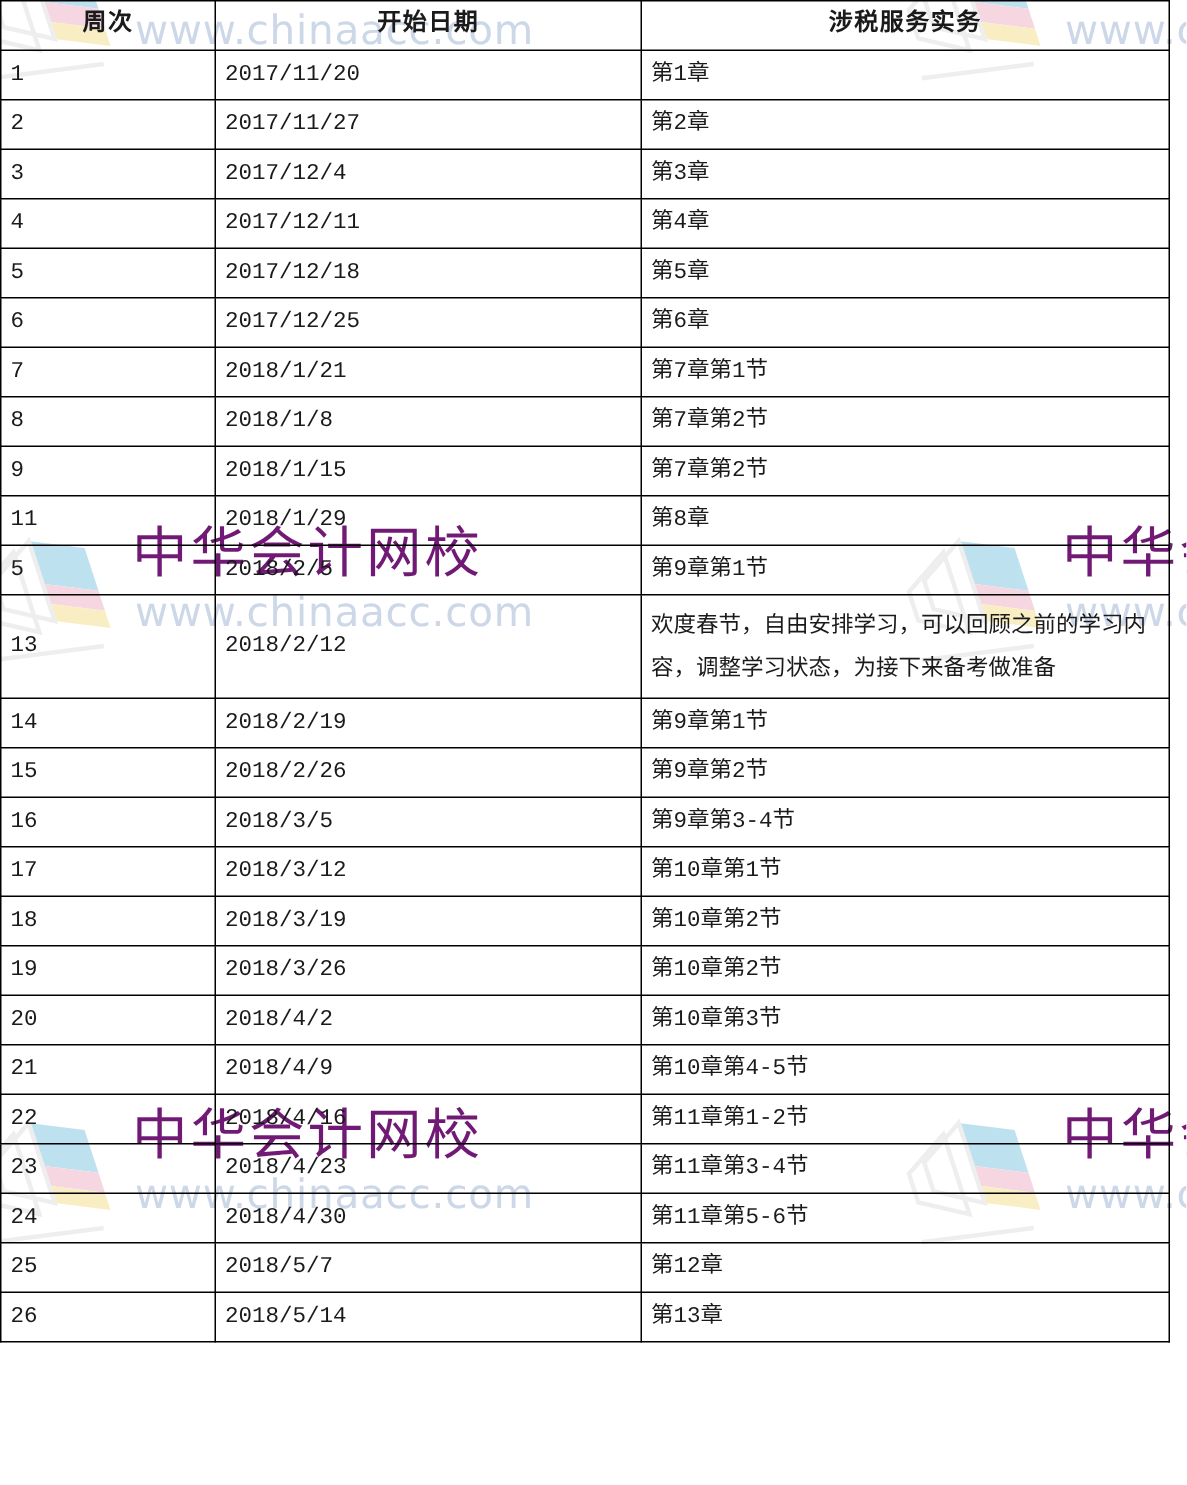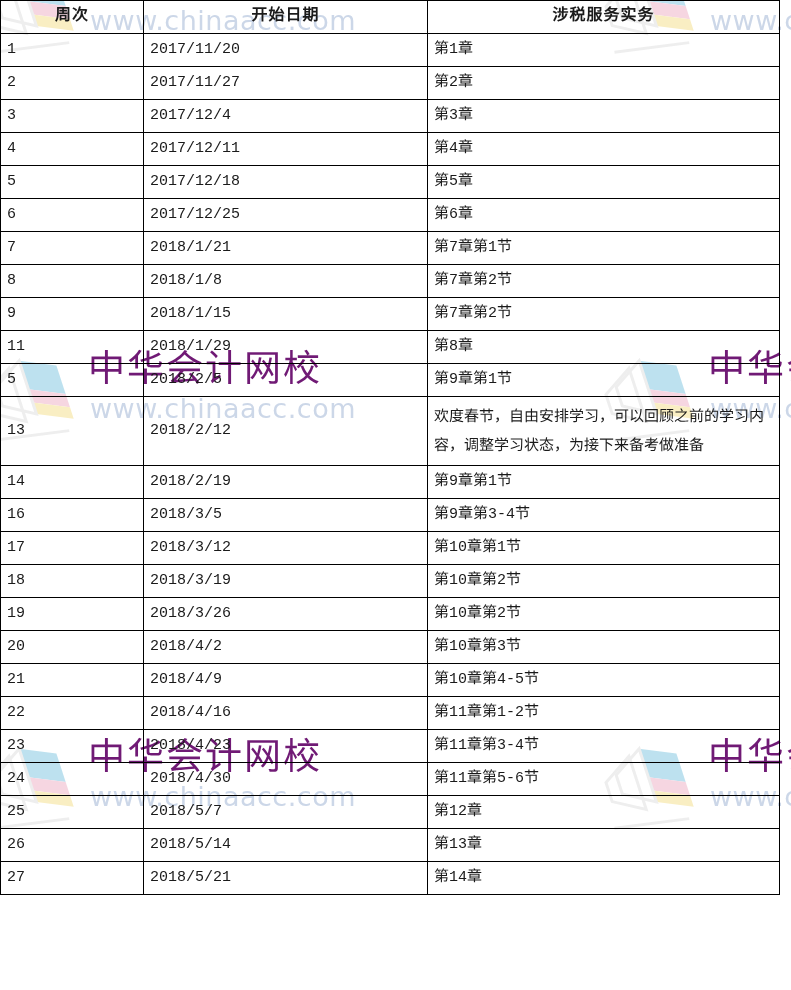--- a/index.html
+++ b/index.html
@@ -298,20 +298,25 @@
             <td class="cell-week">13</td>
             <td class="cell-date">2018/2/12</td>
             <td class="cell-topic wrap-note">欢度春节，自由安排学习，可以回顾之前的学习内容，调整学习状态，为接下来备考做准备</td>
           </tr>
           <tr>
             <td class="cell-week">14</td>
             <td class="cell-date">2018/2/19</td>
             <td class="cell-topic">第9章第1节</td>
           </tr>
           <tr>
+            <td class="cell-week">15</td>
+            <td class="cell-date">2018/2/26</td>
+            <td class="cell-topic">第9章第2节</td>
+          </tr>
+          <tr>
             <td class="cell-week">16</td>
             <td class="cell-date">2018/3/5</td>
             <td class="cell-topic">第9章第3-4节</td>
           </tr>
           <tr>
             <td class="cell-week">17</td>
             <td class="cell-date">2018/3/12</td>
             <td class="cell-topic">第10章第1节</td>
           </tr>
           <tr>
@@ -351,22 +356,17 @@
           </tr>
           <tr>
             <td class="cell-week">25</td>
             <td class="cell-date">2018/5/7</td>
             <td class="cell-topic">第12章</td>
           </tr>
           <tr>
             <td class="cell-week">26</td>
             <td class="cell-date">2018/5/14</td>
             <td class="cell-topic">第13章</td>
-          </tr>
-          <tr>
-            <td class="cell-week">27</td>
-            <td class="cell-date">2018/5/21</td>
-            <td class="cell-topic">第14章</td>
           </tr>
         </tbody>
     </table>
   </div>
 </div>
 
 </body></html>

